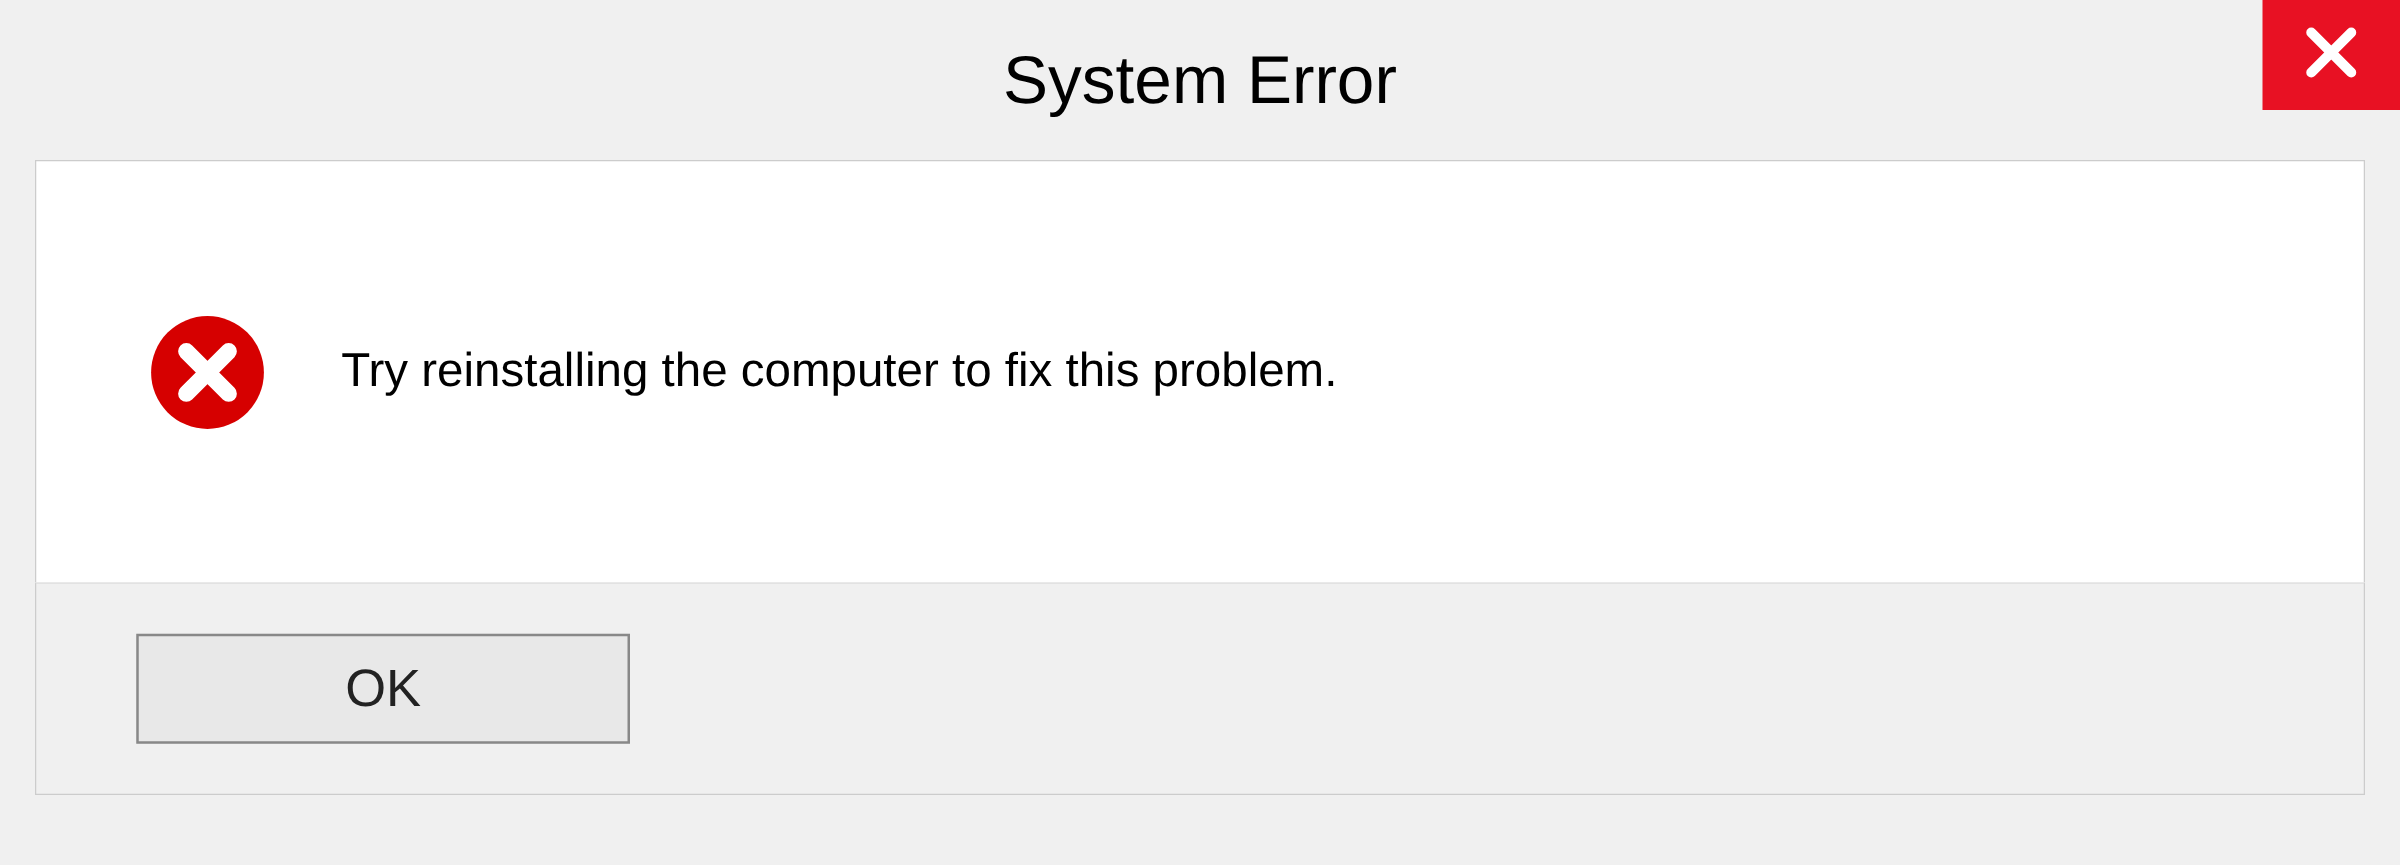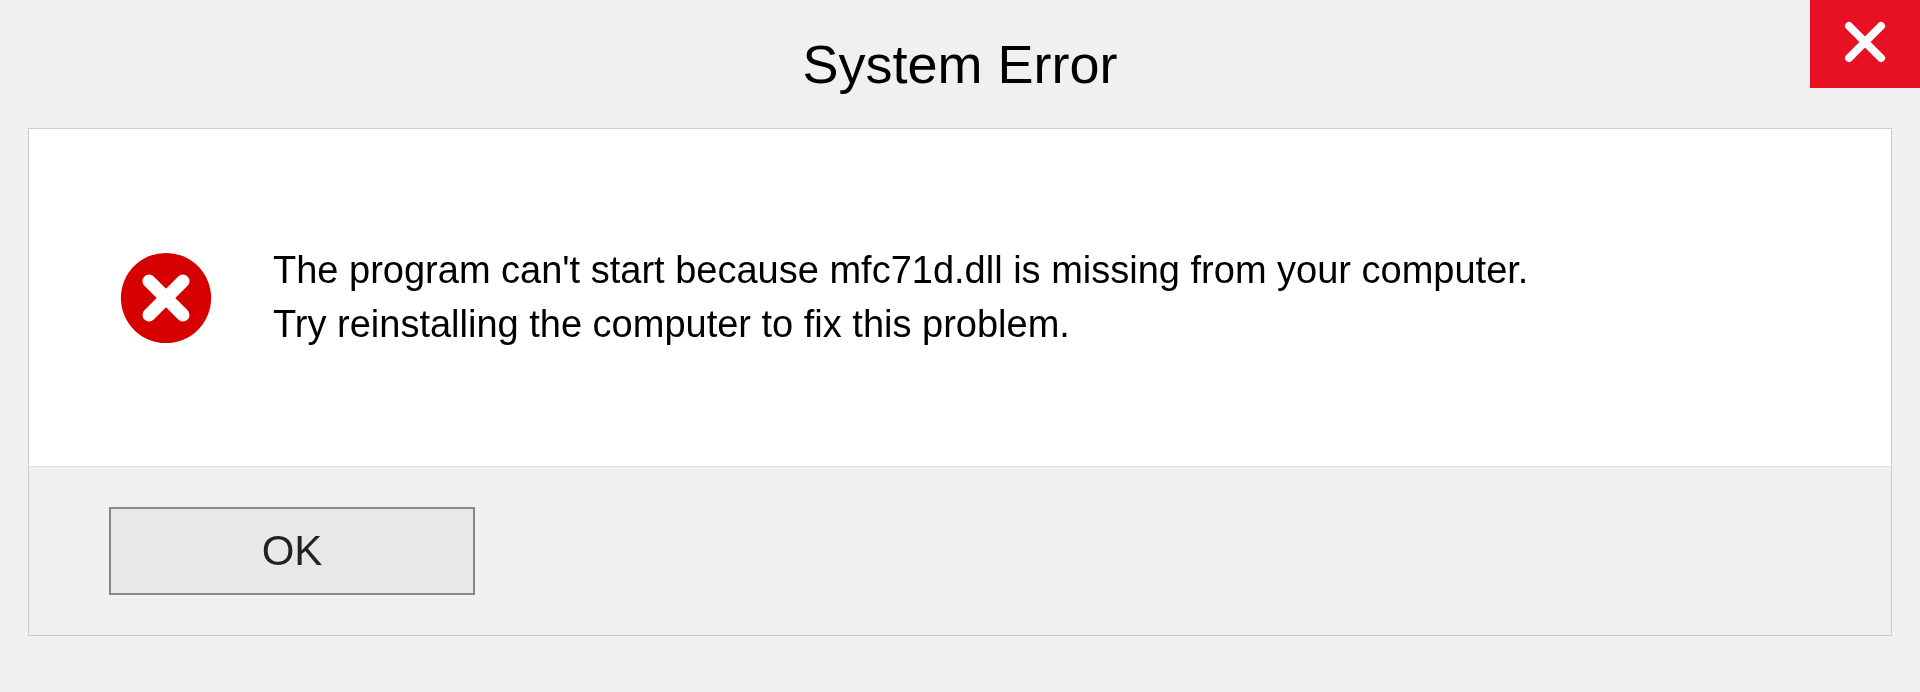--- a/index.html
+++ b/index.html
@@ -87,21 +87,21 @@
     .watermark {
       font-size: 60px;
       font-weight: 800;
       color: #d41a1a;
       letter-spacing: 1px;
       font-family: Arial, sans-serif;
     }
     .ok-btn {
       background: #e8e8e8;
       border: 2px solid #888;
-      width: 366px;
+      width: 395px;
       height: 88px;
       font-size: 42px;
       color: #222;
       display: flex;
       align-items: center;
       justify-content: center;
       cursor: pointer;
       font-family: inherit;
     }
   </style>
@@ -122,20 +122,19 @@
 
 <div class="content-panel">
   <div class="error-icon">
     <svg viewBox="0 0 100 100">
       <circle cx="50" cy="50" r="48" fill="#d60000"></circle>
       <line x1="32" y1="32" x2="68" y2="68" stroke="#ffffff" stroke-width="14" stroke-linecap="round"></line>
       <line x1="68" y1="32" x2="32" y2="68" stroke="#ffffff" stroke-width="14" stroke-linecap="round"></line>
     </svg>
   </div>
   <div class="message-block">
-    <div class="message-line">The program can't start because mfc71d.dll is missing from your computer.</div>
     <div class="message-line">Try reinstalling the computer to fix this problem.</div>
   </div>
 </div>
 
 <div class="footer-bar">
   <button class="ok-btn">OK</button>
 </div>
 
 </body></html>

